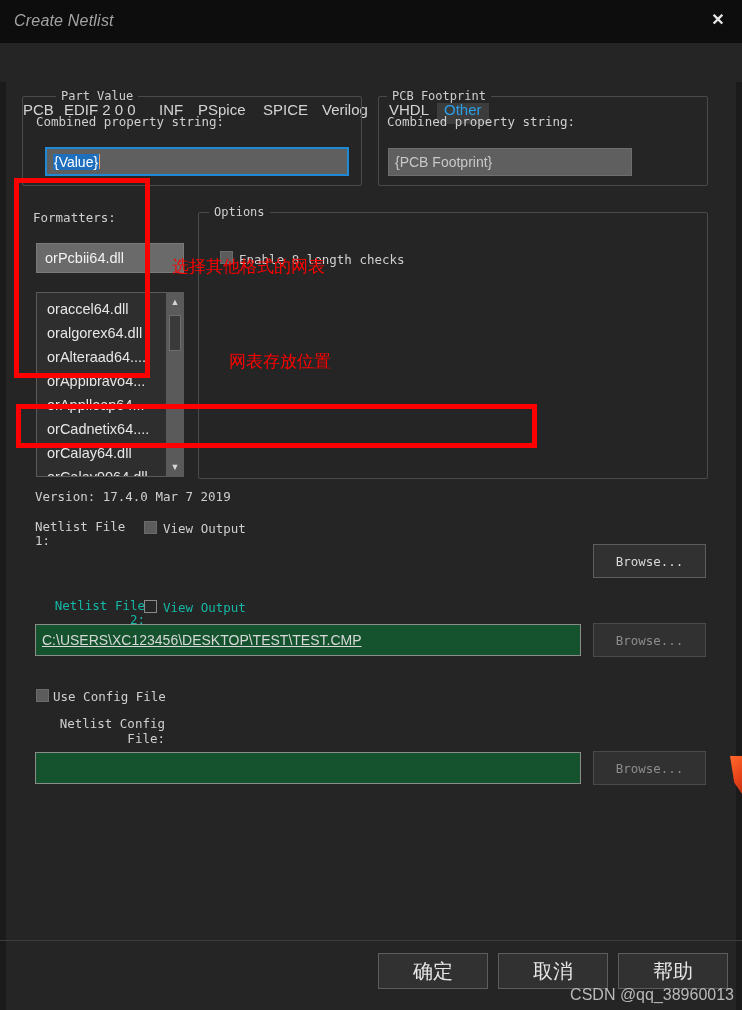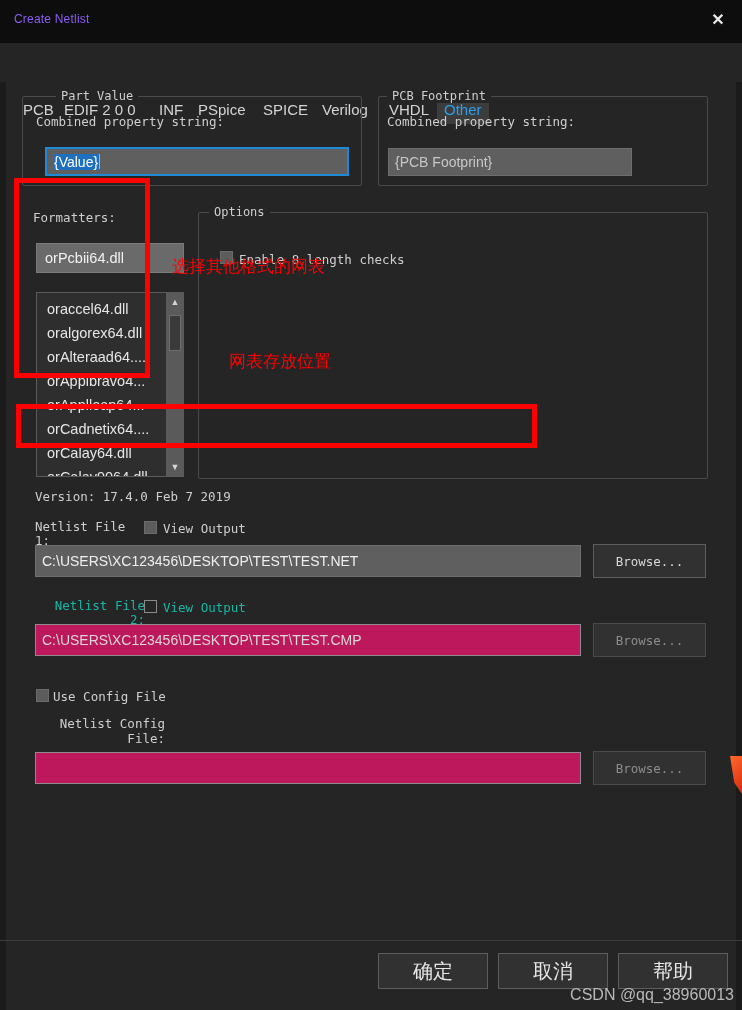--- a/index.html
+++ b/index.html
@@ -14,22 +14,23 @@
     width: 742px; height: 1010px;
     background: #252525;
   }
   
   #titlebar {
     position: absolute; left: 0; top: 0; width: 742px; height: 43px;
     background: #0d0d0d;
   }
   #title-text {
     position: absolute; left: 14px; top: 12px;
-    font-size: 12px; color: #8b5cf6;
+    font-size: 16px; color: #a3a3a3;
     letter-spacing: .2px;
+    font-style: italic;
   }
   #close-btn {
     position: absolute; right: 6px; top: 4px;
     width: 36px; height: 30px;
     color: #e8e8e8; font-size: 16px; font-weight: bold;
     display: flex; align-items: center; justify-content: center;
     cursor: pointer;
   }
   
   #tabbar {
@@ -80,23 +81,24 @@
     display: flex; align-items: center;
     padding-left: 6px;
     white-space: nowrap; overflow: hidden;
     cursor: text;
   }
   .textbox.focused {
     border: 2px solid #1e8ad6;
     background: #5f5f5f;
   }
   .textbox.dark {
-    background: #be185d;
+    background: #14532d;
     border: 1px solid #8c8c8c;
     color: #d8d8d8;
+    text-decoration: underline;
   }
   .sel-text {
     background: #1e6fbe;
     color: #ffffff;
     padding: 0 1px;
   }
   .caret {
     display: inline-block; width: 1px; height: 15px;
     background: #f0a060; margin-left: 0px;
   }
@@ -273,28 +275,25 @@
     <div class="sb-arrow" style="top:0;">▲</div>
     <div id="sb-thumb" style="top:22px; height:36px;"></div>
     <div class="sb-arrow" style="bottom:0;">▼</div>
   </div>
 
   <div class="group" style="left:198px; top:212px; width:510px; height:267px;"></div>
   <div class="group-legend" style="left:209px; top:205px;">Options</div>
   <div class="chk" style="left:220px; top:251px;"></div>
   <div class="mono-label" style="left:239px; top:252px;">Enable 8 length checks</div>
 
-  <div class="mono-label" style="left:35px; top:489px;">Version: 17.4.0  Feb  7 2019</div>
+  <div class="mono-label" style="left:35px; top:489px;">Version: 17.4.0  Mar  7 2019</div>
 
   <div class="mono-label" style="left:35px; top:520px; width:110px; line-height:14px; white-space:normal;">Netlist File 1:</div>
   <div class="chk" style="left:144px; top:521px;"></div>
   <div class="mono-label" style="left:163px; top:521px;">View Output</div>
-  <div class="textbox" style="left:35px; top:545px; width:546px; height:32px;">
-    <span>C:\USERS\XC123456\DESKTOP\TEST\TEST.NET</span>
-  </div>
   <div class="btn" style="left:593px; top:544px; width:113px; height:34px;">Browse...</div>
 
   <div class="mono-label dim" style="left:35px; top:599px; width:110px; line-height:14px; white-space:normal;">Netlist File 2:</div>
   <div class="chk empty" style="left:144px; top:600px;"></div>
   <div class="mono-label dim" style="left:163px; top:600px;">View Output</div>
   <div class="textbox dark" style="left:35px; top:624px; width:546px; height:32px;">
     <span>C:\USERS\XC123456\DESKTOP\TEST\TEST.CMP</span>
   </div>
   <div class="btn dim" style="left:593px; top:623px; width:113px; height:34px;">Browse...</div>
 

